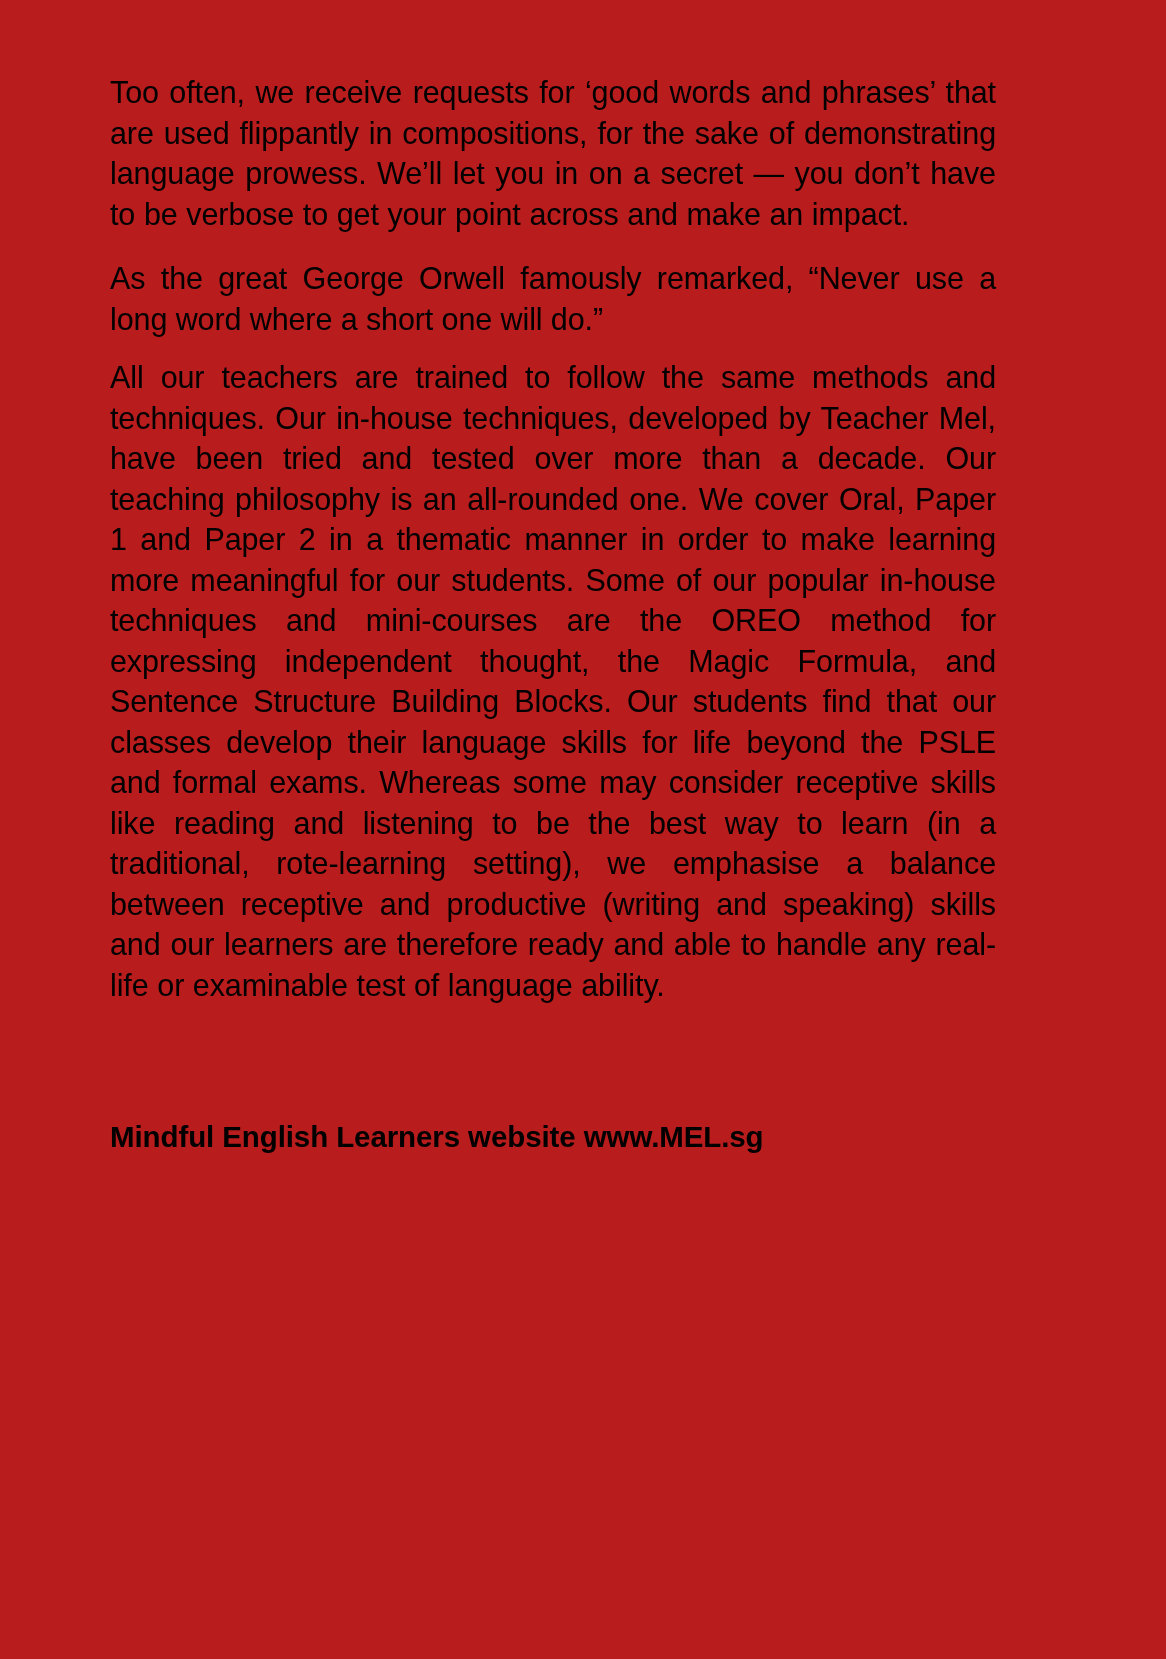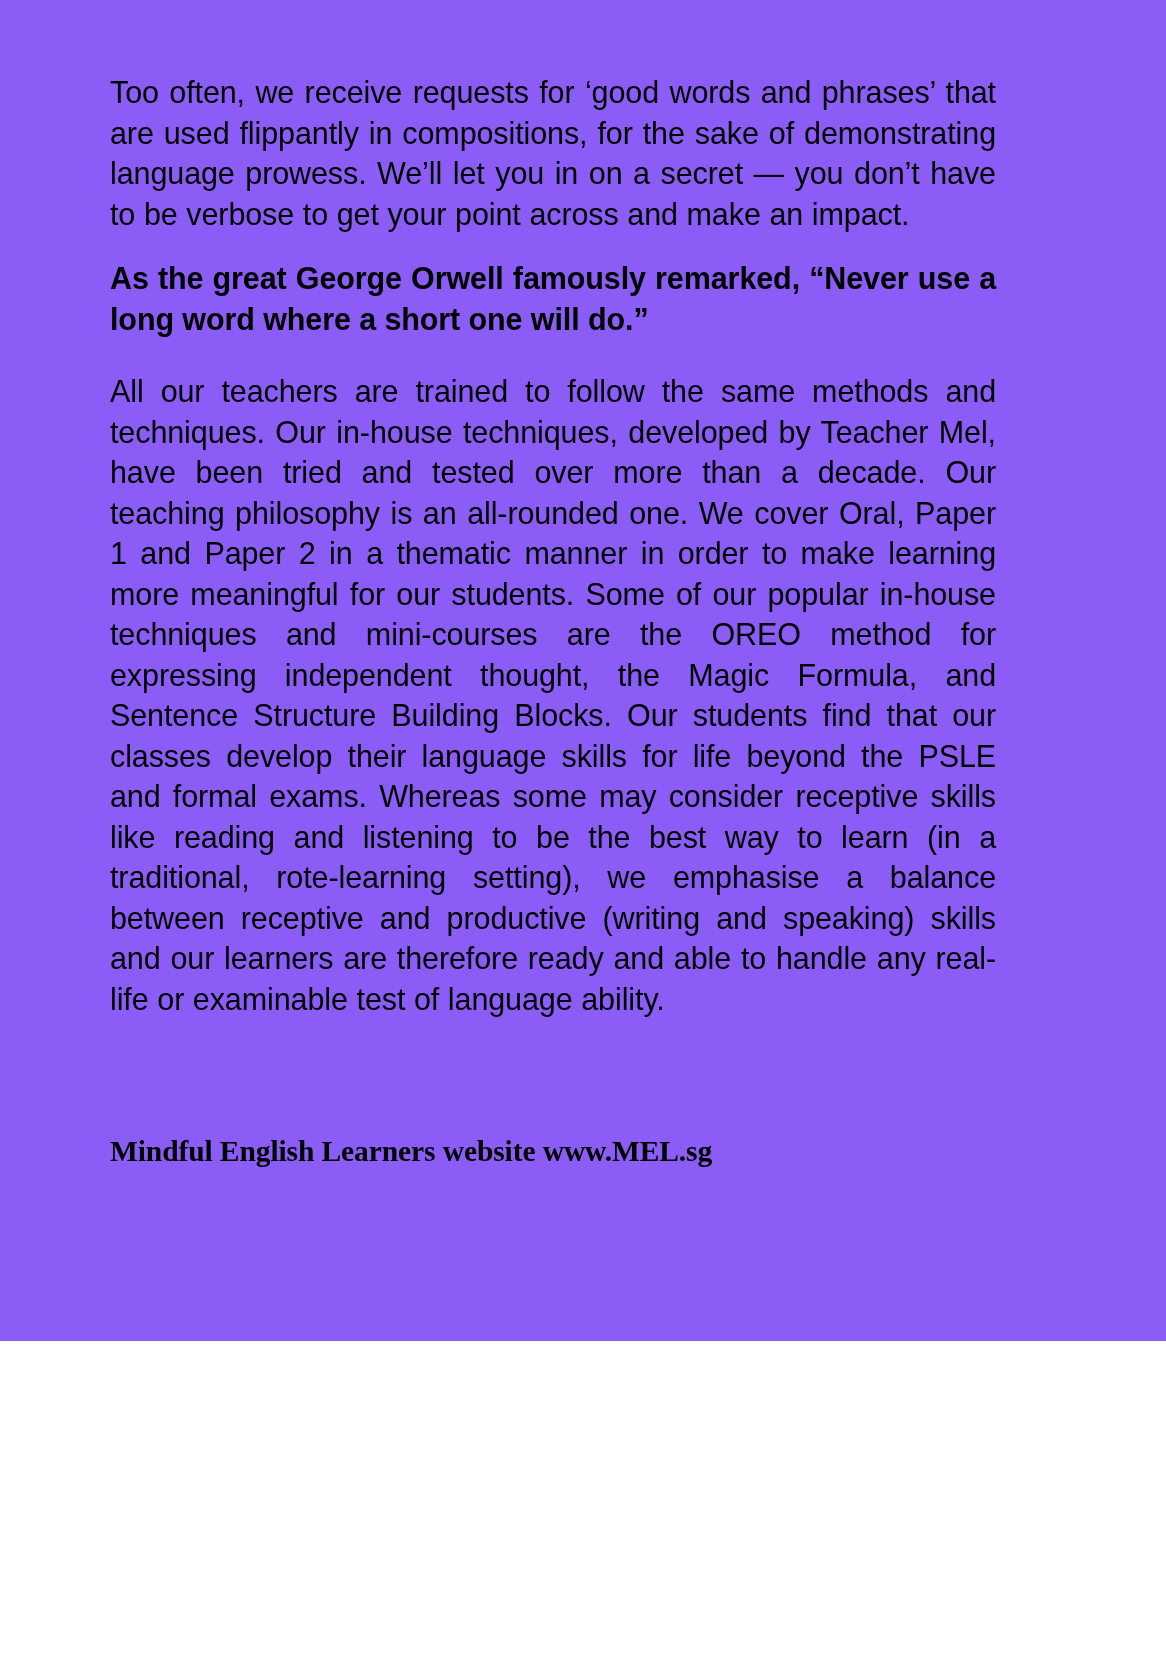--- a/index.html
+++ b/index.html
@@ -9,22 +9,22 @@
   }
 
   body {
     font-family: "Liberation Sans", sans-serif;
     color: #000000;
   }
 
   .page {
     position: relative;
     width: 1166px;
-    height: 1341px;
-    background: #8b5cf6;
+    height: 1659px;
+    background: #b91c1c;
     margin: 0 auto;
     overflow: hidden;
     box-sizing: border-box;
   }
 
   .content {
     position: absolute;
     left: 110px;
     top: 72px;
     width: 886px;
@@ -53,24 +53,24 @@
     width: 100%;
   }
 
   .para.ragged::after {
     content: none;
   }
 
   .quote {
     font-size: 30.5px;
     line-height: 40.5px;
-    font-weight: bold;
+    font-weight: normal;
     text-align: justify;
     text-justify: inter-word;
-    margin: 0 0 32px 0;
+    margin: 0 0 18px 0;
     letter-spacing: -0.1px;
   }
 
   .quote::after {
     content: "";
     display: inline-block;
     width: 100%;
   }
 
   .quote.ragged::after {
@@ -81,21 +81,20 @@
     height: 96px;
   }
 
   .footer-line {
     font-size: 29.5px;
     line-height: 40px;
     font-weight: bold;
     text-align: left;
     margin: 0;
     letter-spacing: -0.1px;
-    font-family: Liberation Serif, serif;
   }
 
   
   .para-intro {
     margin-bottom: 24px;
   }
 
   .para-body {
     margin-bottom: 16px;
   }

